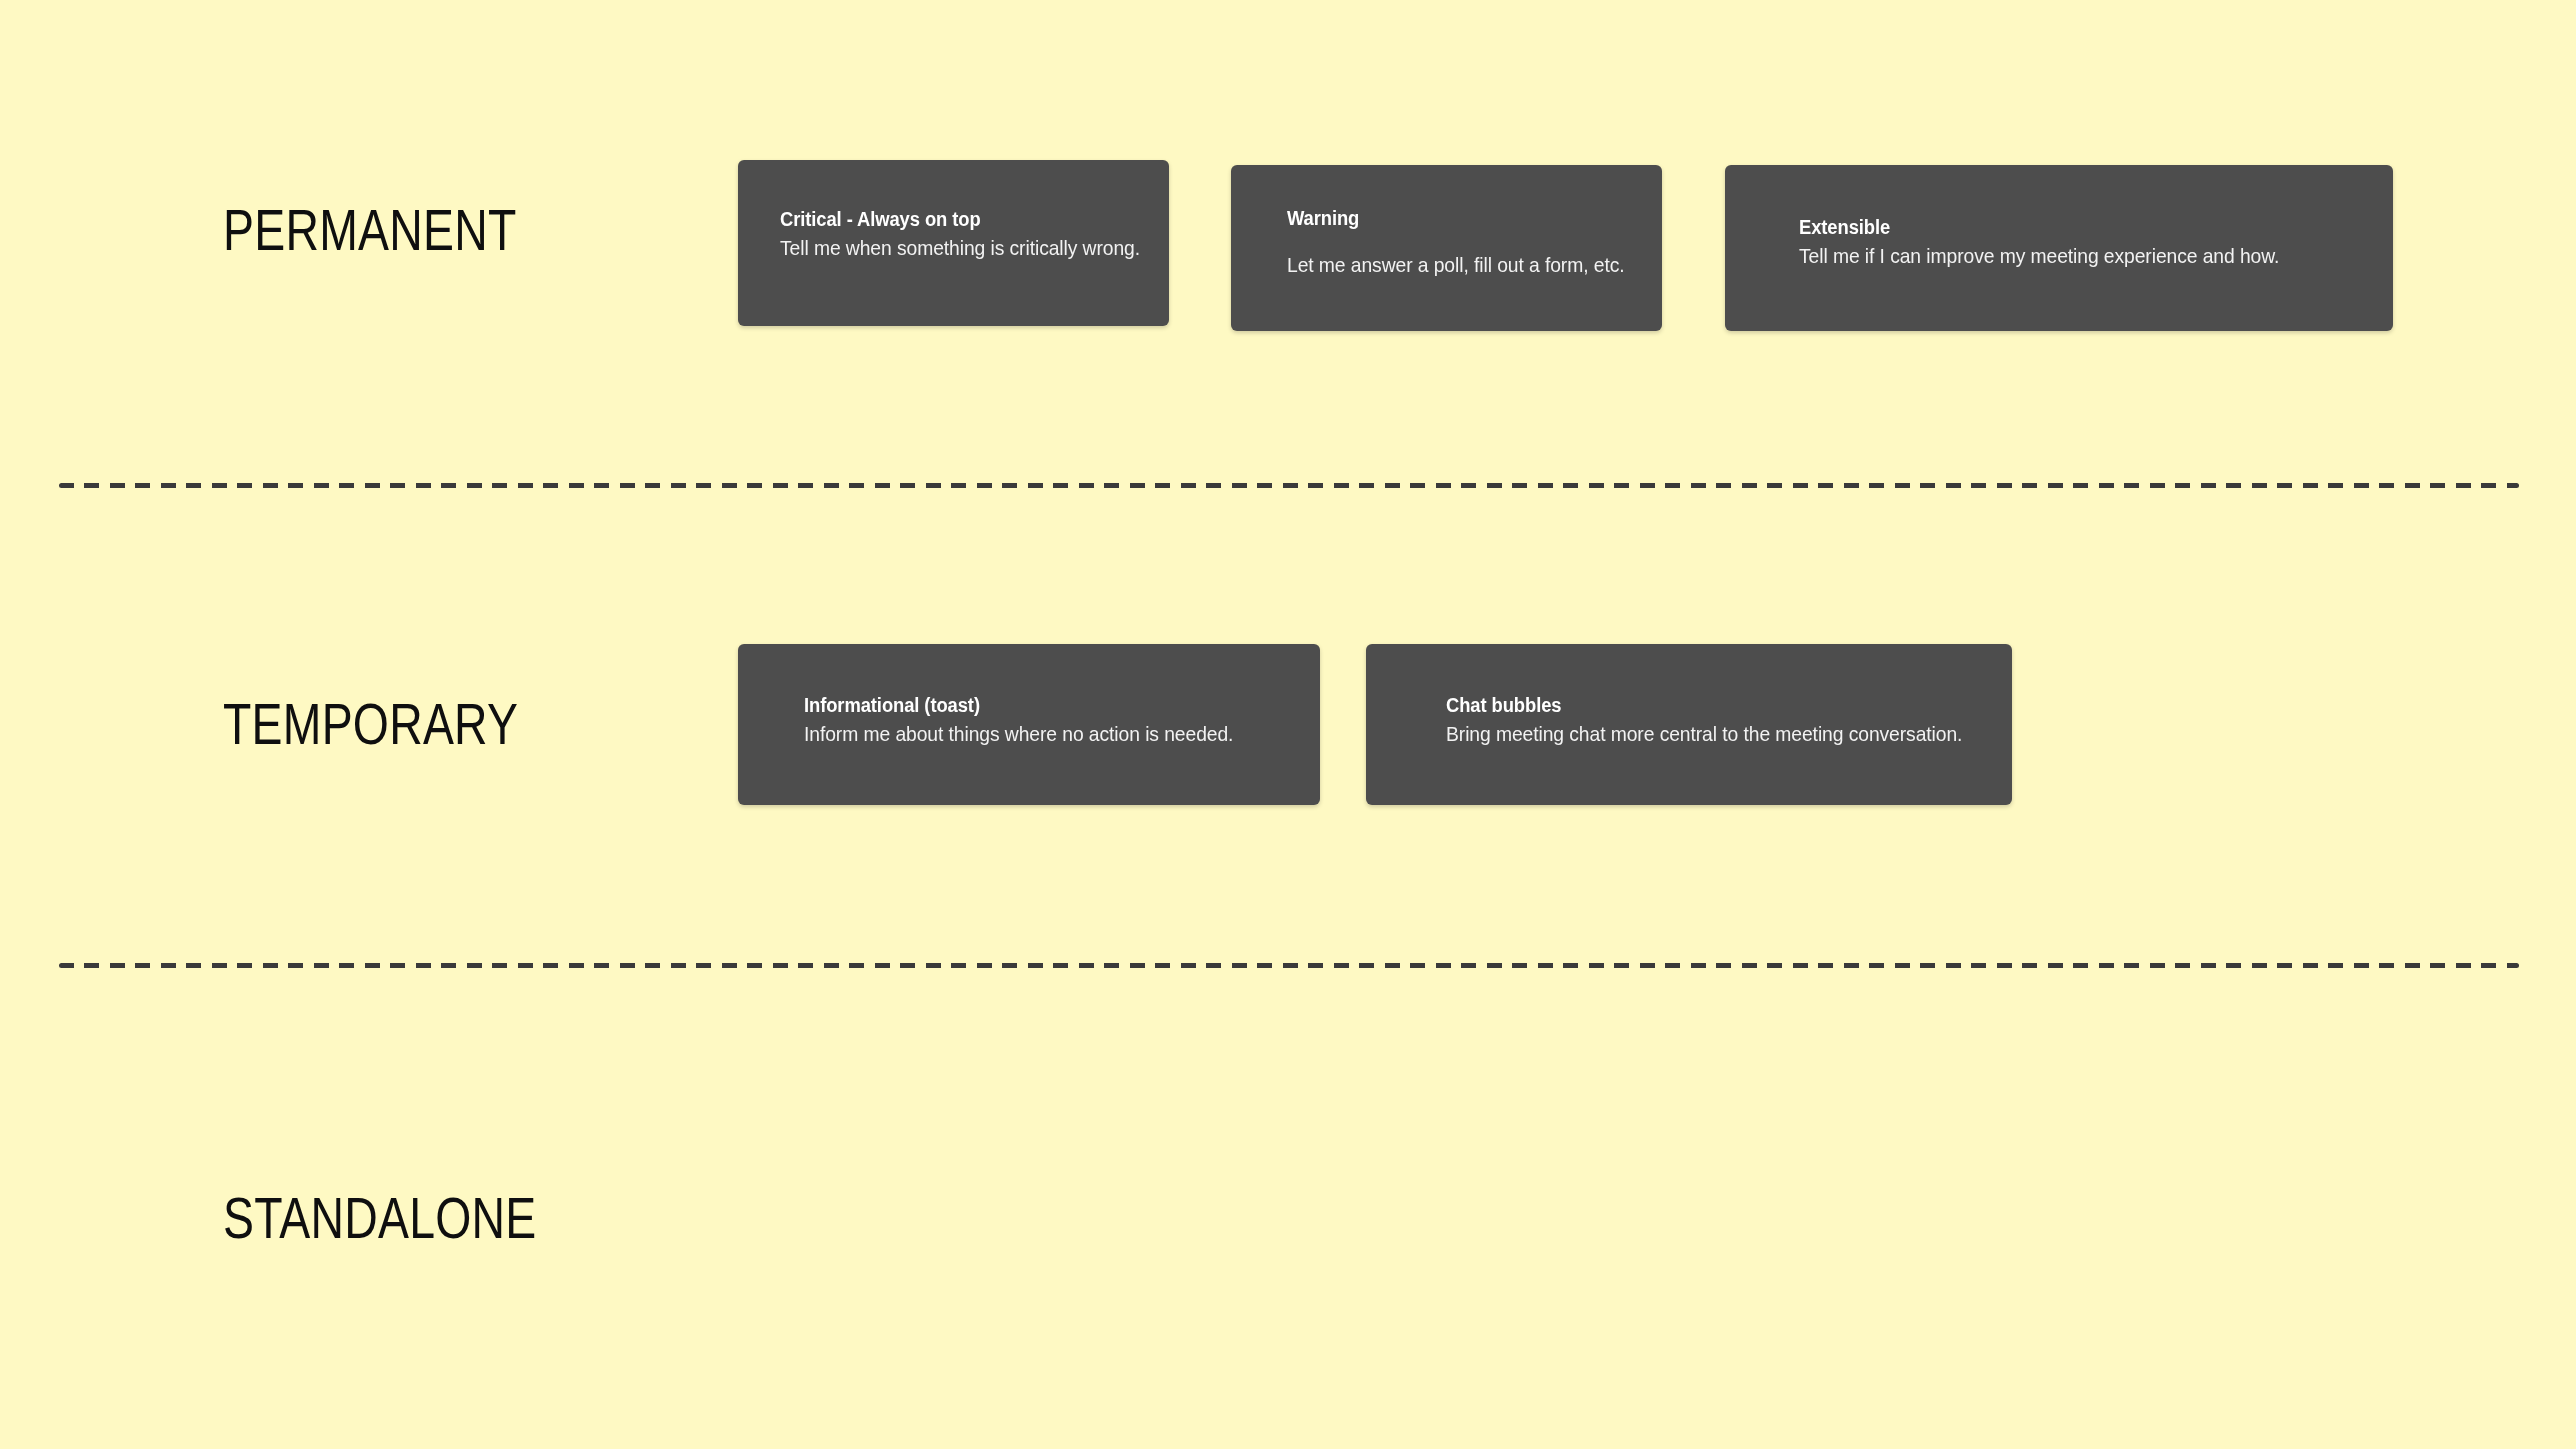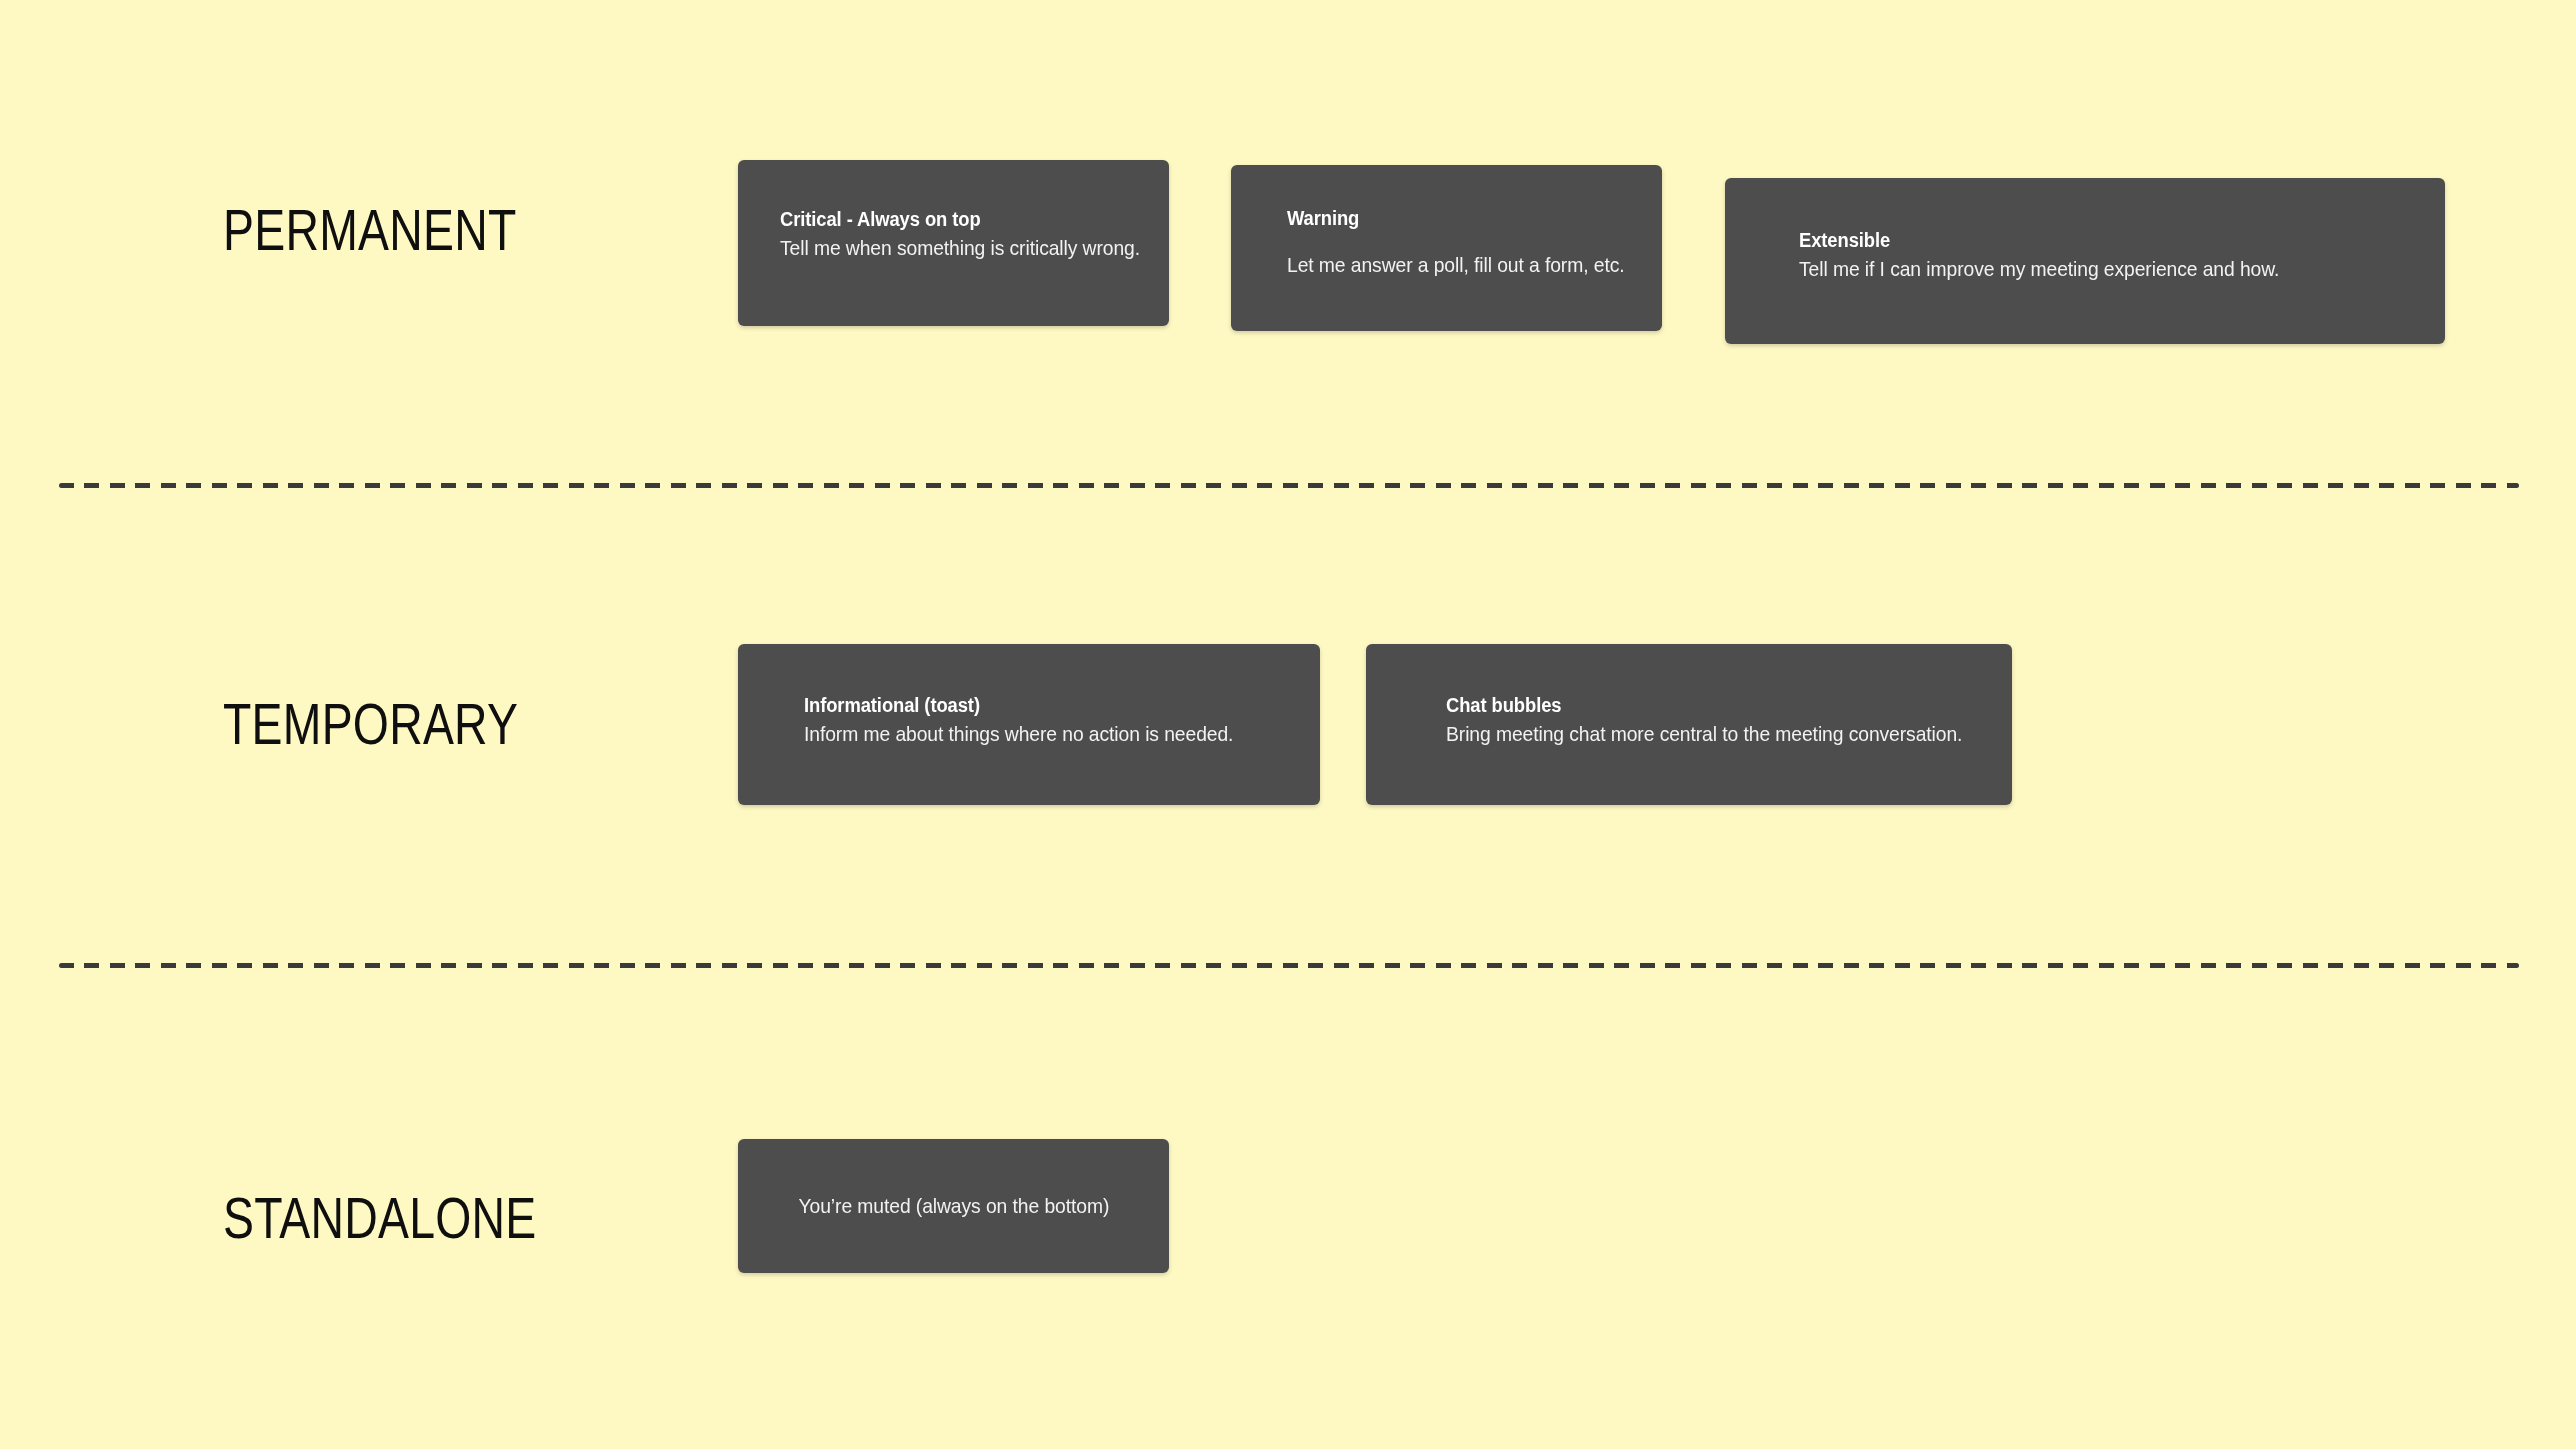--- a/index.html
+++ b/index.html
@@ -86,21 +86,21 @@
     color: #f2f2f2;
     letter-spacing: -0.1px;
     white-space: nowrap;
     transform: scaleX(0.92);
     transform-origin: left center;
   }
 
   
   .card-critical   { left: 738px; top: 0;  width: 431px; height: 166px; }
   .card-warning    { left: 1231px; top: 5.4px; width: 431px; height: 166px; }
-  .card-extensible { left: 1725px; top: 5.4px; width: 720px; height: 166px; margin-top: 13px; }
+  .card-extensible { left: 1725px; top: 5.4px; width: 668px; height: 166px; }
 
   .card-critical   .card-body { padding-left: 42px; margin-top: -17.4px; }
   .card-warning    .card-body { padding-left: 56px; margin-top: -12px; gap: 24px; }
   .card-extensible .card-body { padding-left: 74px; margin-top: -12px; }
 
   
   .card-toast { left: 738px; top: 0; width: 582px; height: 161px; }
   .card-chat  { left: 1366px; top: 0; width: 646px; height: 161px; }
 
   .card-toast .card-body { padding-left: 66px; margin-top: -9.4px; }
@@ -194,22 +194,15 @@
         <div class="card-desc">Bring meeting chat more central to the meeting conversation.</div>
       </div>
     </div>
 
   </div>
 
   <div class="divider divider-2"></div>
 
   <div class="section-label label-standalone">STANDALONE</div>
 
-  <div class="row row-standalone">
-
-    <div class="card card-muted">
-      <div class="card-standalone-text">You’re muted (always on the bottom)</div>
-    </div>
-
-  </div>
 
 </div>
 
 
 </body></html>

